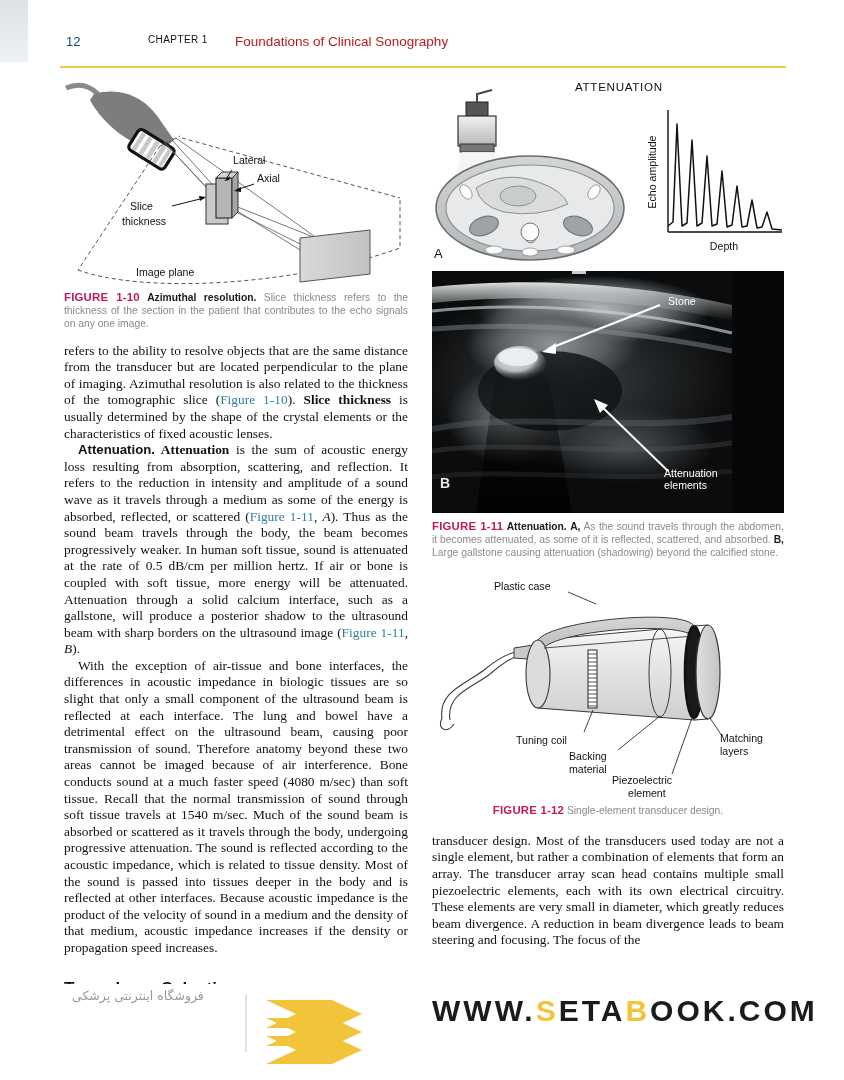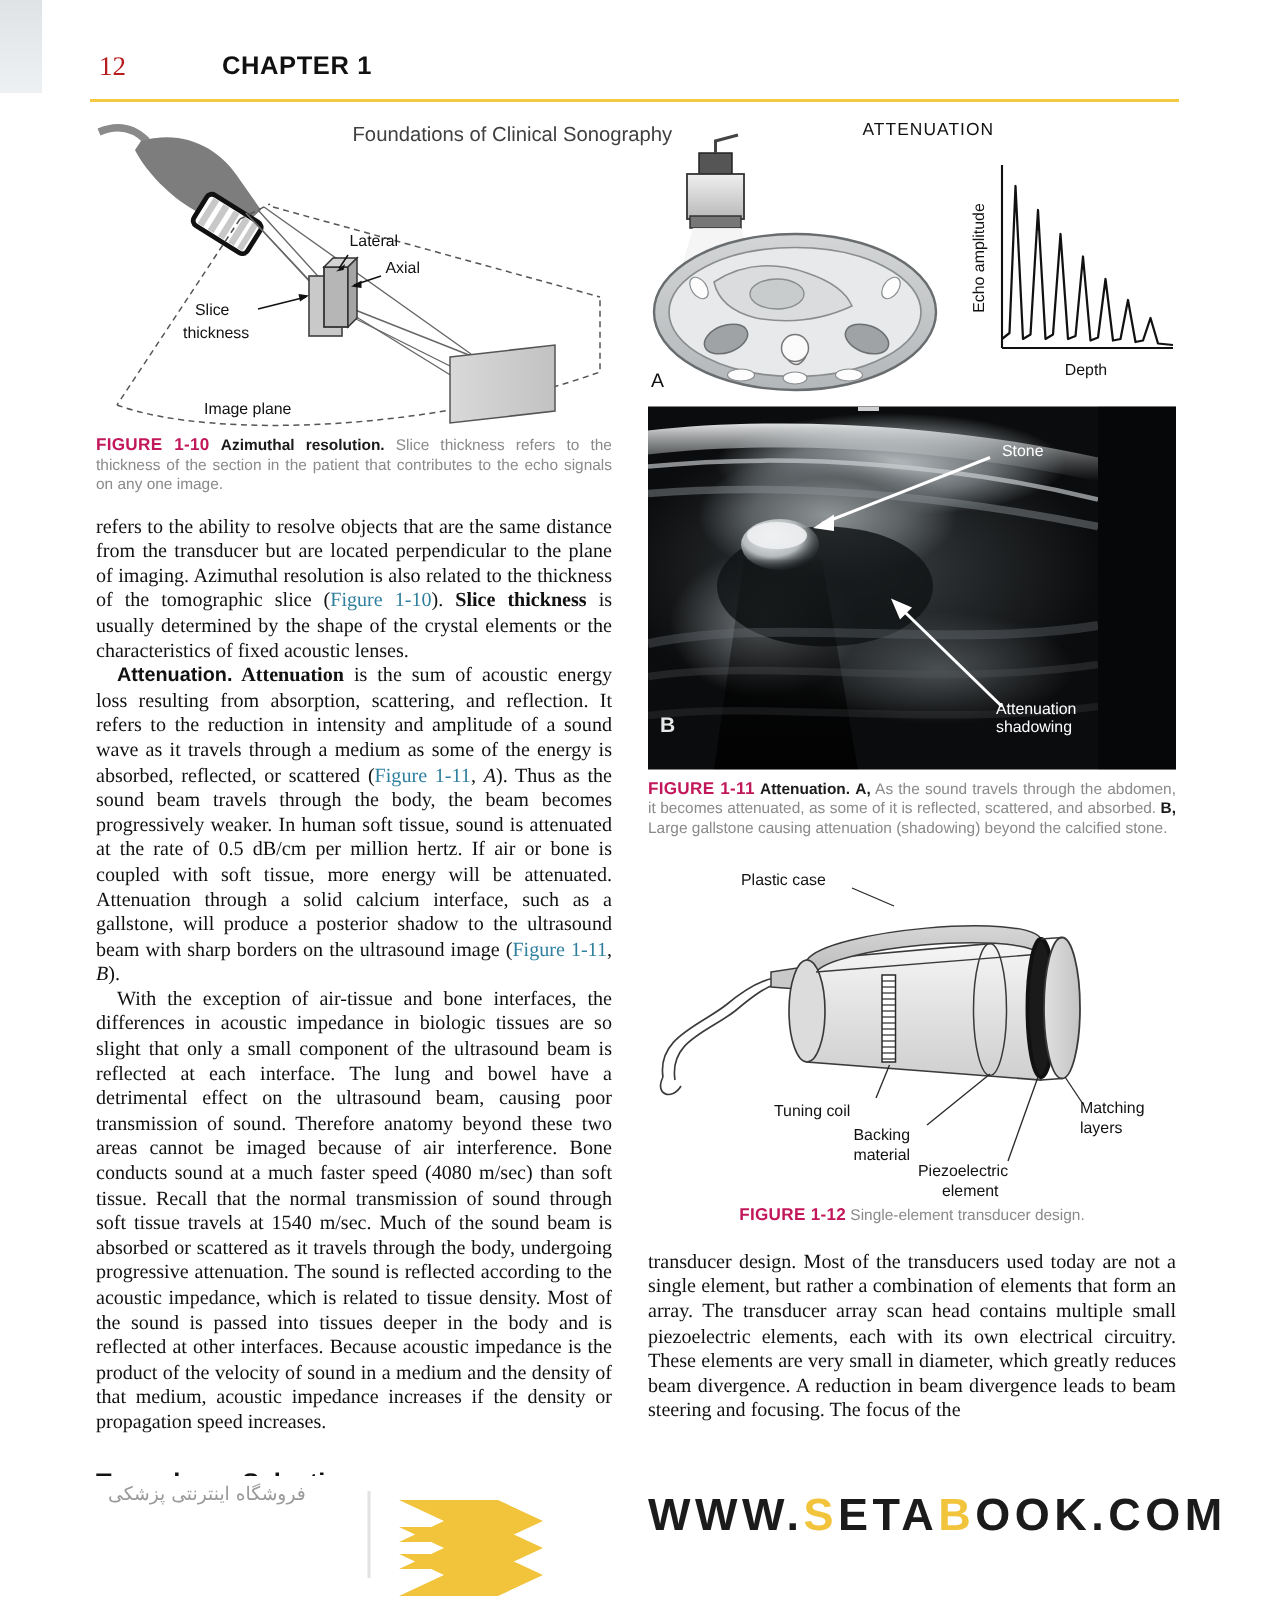--- a/index.html
+++ b/index.html
@@ -36,40 +36,39 @@
   
   .runhead {
     position: absolute;
     left: 0; top: 34px;
     width: 844px;
     height: 30px;
   }
   .folio {
     position: absolute;
     left: 66px; top: 0;
-    font-family: Liberation Serif, serif;
-    font-size: 18px;
-    color: #b91c1c;
+    font-family: Liberation Sans, sans-serif;
+    font-size: 13px;
+    color: #0c4a6e;
   }
   .chaplabel {
     position: absolute;
     left: 148px; top: 0;
     font-family: "Liberation Sans", sans-serif;
-    font-size: 17px;
-    font-weight: bold;
+    font-size: 10px;
+    font-weight: normal;
     letter-spacing: .4px;
     color: #111;
   }
   .chaptitle {
     position: absolute;
     left: 235px; top: 0;
     font-family: "Liberation Sans", sans-serif;
     font-size: 13.5px;
-    color: #404040;
-    margin-top: 48px;
+    color: #b91c1c;
   }
   .rule {
     position: absolute;
     left: 60px; top: 66px;
     width: 726px; height: 2px;
     background: #f5c842;
   }
 
   
   .col-left  { position: absolute; left: 64px;  top: 80px; width: 344px; }
@@ -425,21 +424,21 @@
         <line x1="228" y1="34" x2="116" y2="78" stroke="#ffffff" stroke-width="2"></line>
         <polygon points="110,81 124,72 124,83" fill="#ffffff"></polygon>
         <line x1="236" y1="200" x2="166" y2="132" stroke="#ffffff" stroke-width="2"></line>
         <polygon points="162,128 176,134 168,142" fill="#ffffff"></polygon>
 
         <rect x="140" y="0" width="14" height="3" fill="#ffffff" opacity="0.8"></rect>
       </svg>
 
       <div class="us-label" style="left:236px; top:24px;">Stone</div>
       <div class="us-label" style="left:232px; top:196px;">Attenuation</div>
-      <div class="us-label" style="left:232px; top:208px;">shadowing</div>
+      <div class="us-label" style="left:232px; top:208px;">elements</div>
       <div class="panel-b">B</div>
     </div>
 
     <div class="caption" style="margin-top:7px;">
       <span class="fignum">FIGURE 1-11</span>
       <span class="figttl">Attenuation.</span>
       <span class="panel">A,</span><span> As the sound travels through the abdomen, it becomes attenuated, as some of it is reflected, scattered, and absorbed. </span><span class="panel">B,</span><span> Large gallstone causing attenuation (shadowing) beyond the calcified stone.</span>
     </div>
 
     <div class="fig12" style="margin-top:14px;">

